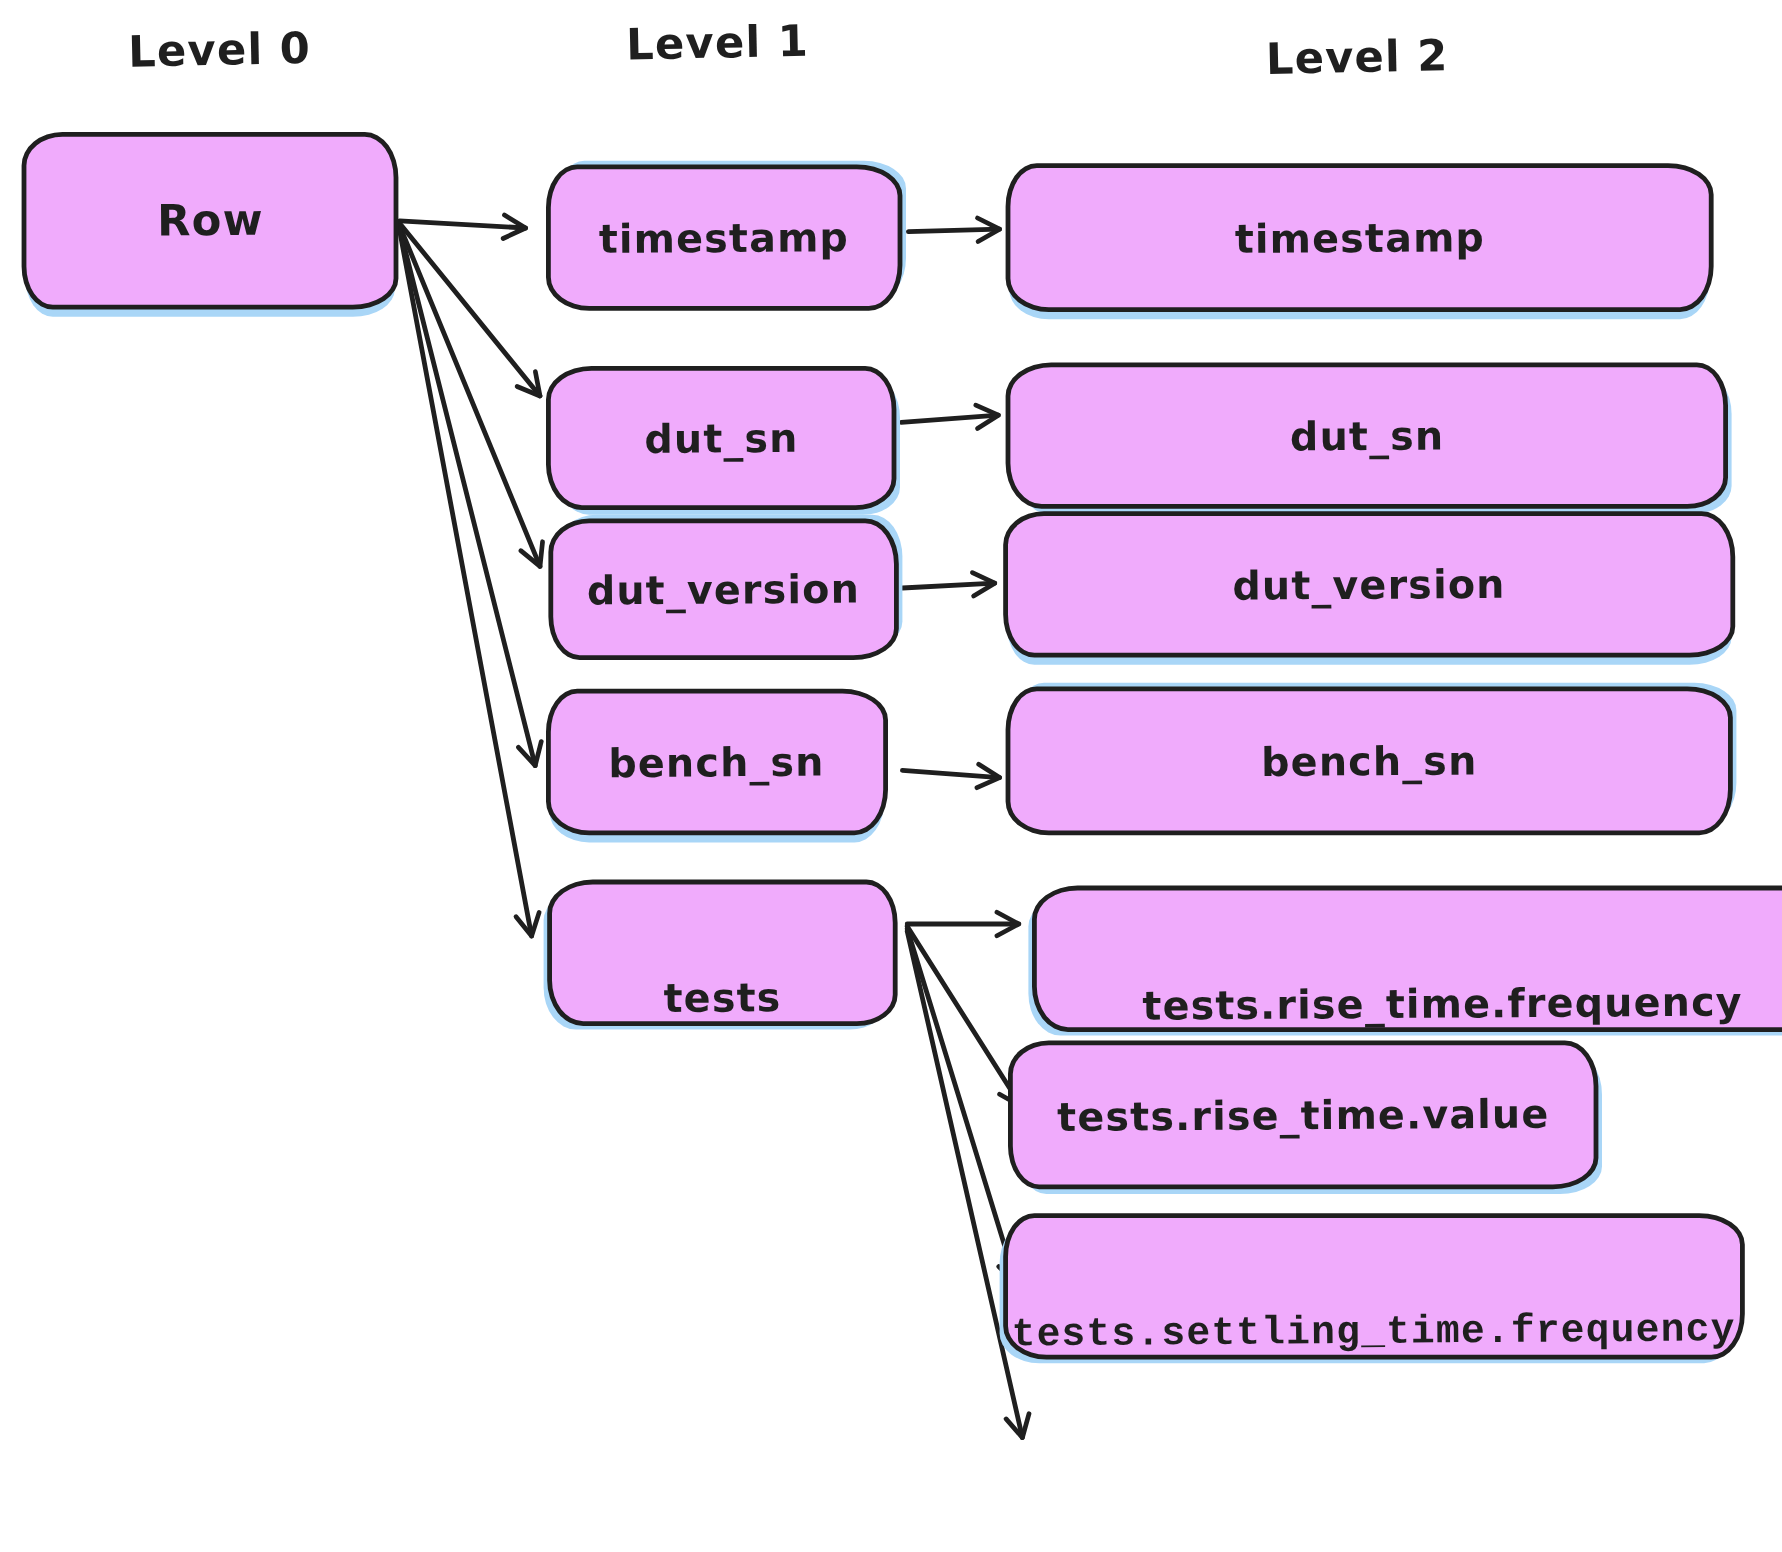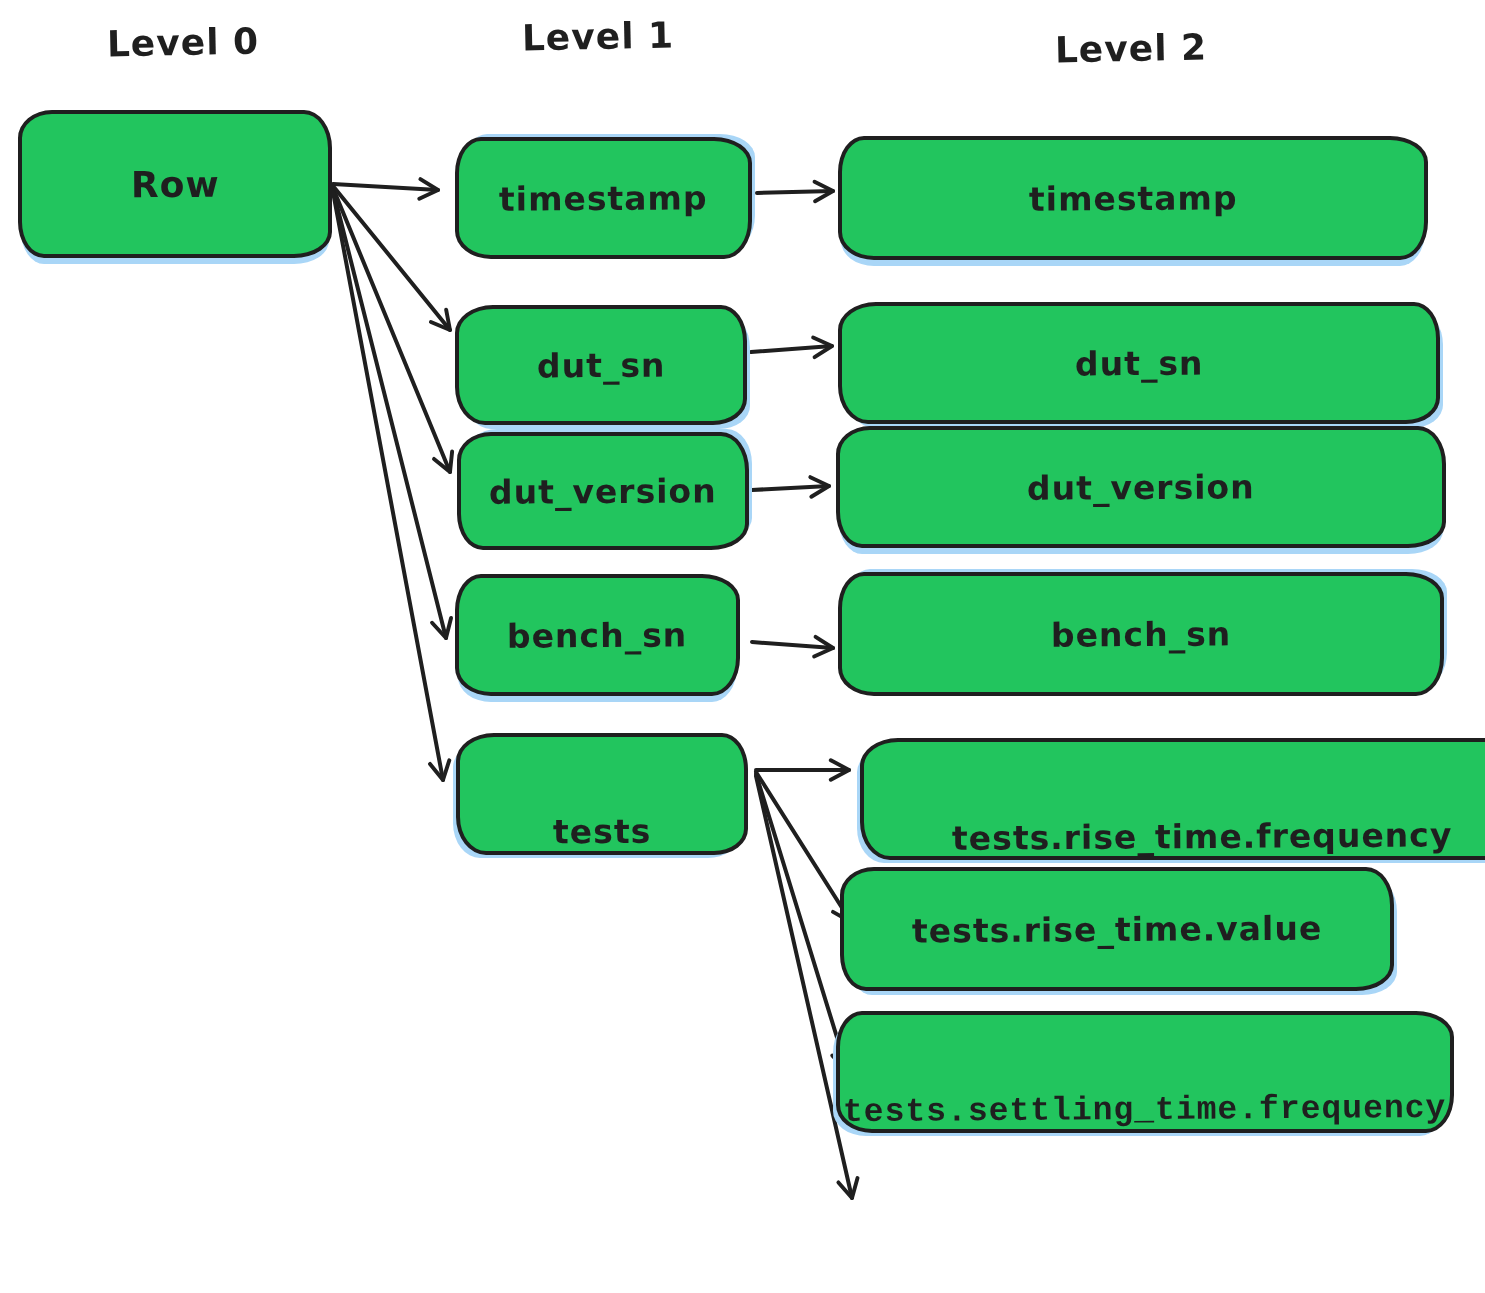--- a/index.html
+++ b/index.html
@@ -18,21 +18,21 @@
     font-size:36px;
     font-weight:600;
     letter-spacing:1px;
     transform:rotate(-1.2deg);
     color:#1f1f1f;
     white-space:nowrap;
   }
   .node{
     position:absolute;
     display:flex;align-items:center;justify-content:center;
-    background:#22c55e;
+    background:#f0abfc;
     border:4px solid #1f1f1f;
     box-sizing:border-box;
     font-size:33px;
     font-weight:600;
     letter-spacing:1px;
     white-space:nowrap;
     color:#1f1f1f;
   }
   .node span{transform:rotate(-0.4deg);}
   
@@ -108,20 +108,20 @@
   </div>
   <div class="node rA hD" style="left:836px;top:426px;width:610px;height:122px;">
     <span>dut_version</span>
   </div>
   <div class="node rB hC" style="left:838px;top:572px;width:606px;height:124px;">
     <span>bench_sn</span>
   </div>
   <div class="node rC hB" style="left:860px;top:722px;width:684px;height:122px;">
     <span>tests.rise_time.frequency</span>
   </div>
-  <div class="node rA hA" style="left:840px;top:867px;width:554px;height:124px;">
+  <div class="node rA hA" style="left:840px;top:867px;width:492px;height:124px;">
     <span>tests.rise_time.value</span>
   </div>
   <div class="node rB hB" style="left:836px;top:1011px;width:618px;height:122px;font-family:Liberation Mono, monospace;">
     <span>tests.settling_time.frequency</span>
   </div>
 
 </div>
 
 </body></html>

